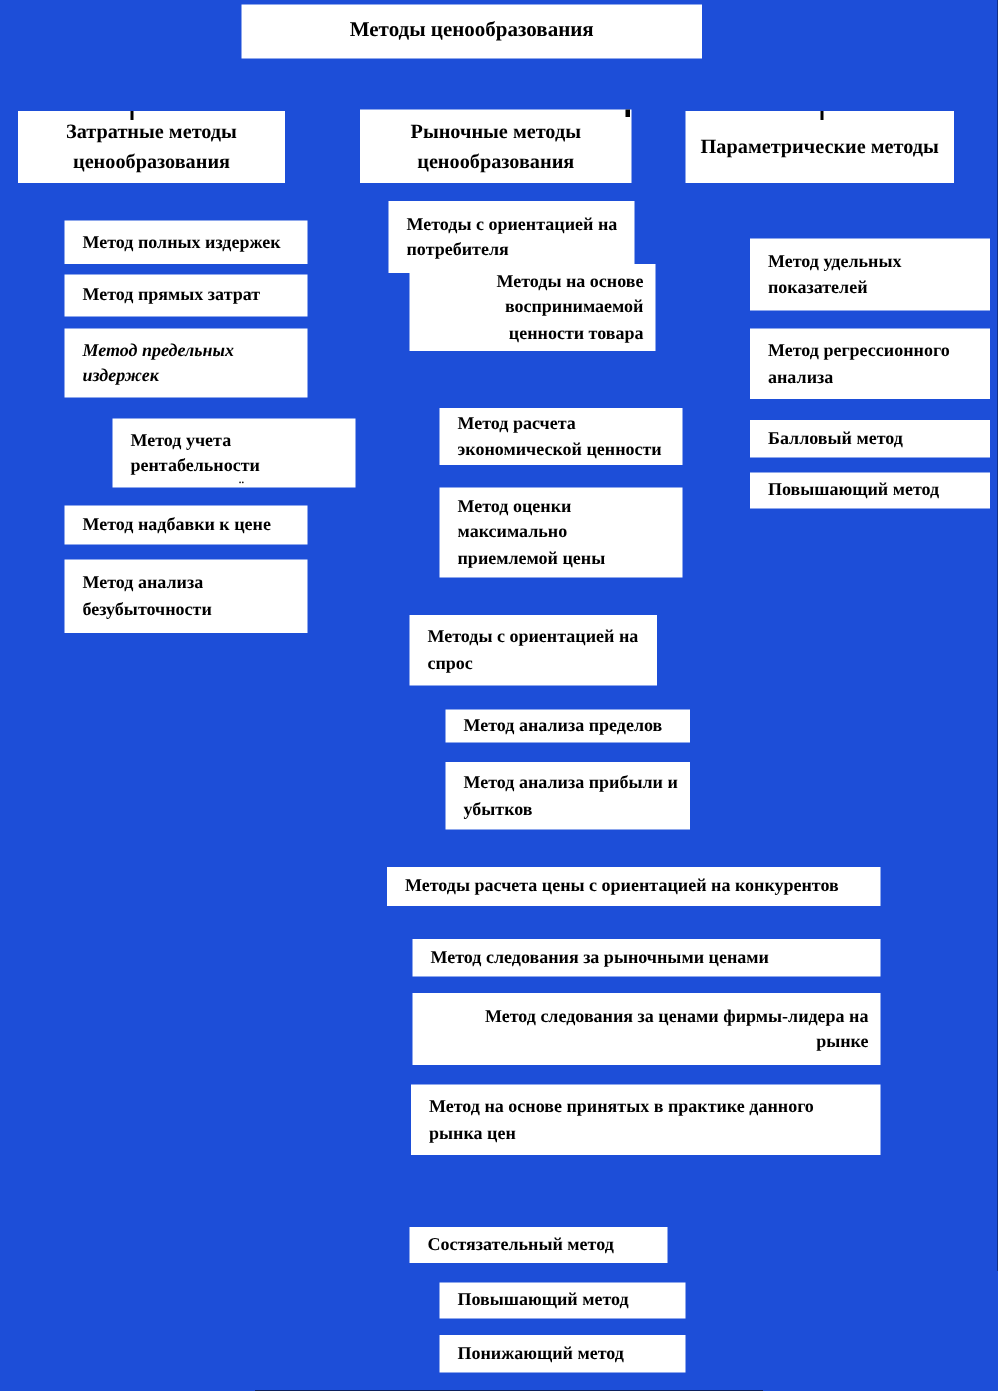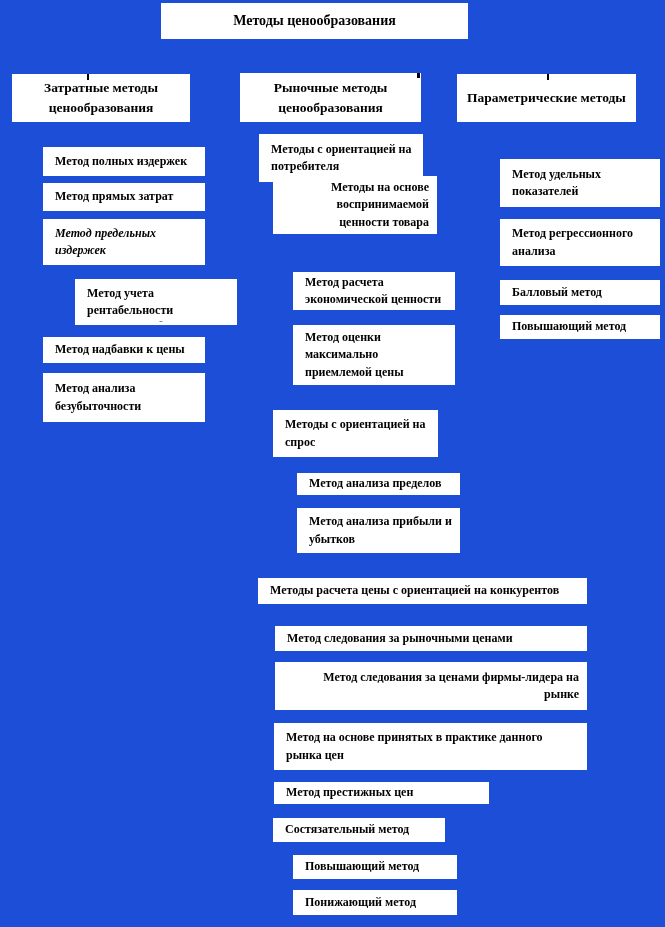--- a/index.html
+++ b/index.html
@@ -83,41 +83,40 @@
   <div id="hm" class="box center hdr">Рыночные методы ценообразования</div>
   <div id="c0" class="box left item">Метод полных издержек</div>
 
   <div id="hp" class="box center hdr">Параметрические методы</div>
   <div id="c1" class="box left item">Метод прямых затрат</div>
   <div id="c2" class="box left item">Метод предельных издержек</div>
   <div id="c3" class="box left item">
     <span>Метод учета рентабельности</span>
     <span class="note">..</span>
   </div>
-  <div id="c4" class="box left item">Метод надбавки к цены</div>
+  <div id="c4" class="box left item">Метод надбавки к цене</div>
   <div id="c5" class="box left item">Метод анализа безубыточности</div>
 
   <div id="m0" class="box left item">Методы с ориентацией на потребителя</div>
   <div id="m1" class="box left item">Методы на основе воспринимаемой ценности товара</div>
   <div id="m2" class="box left item">Метод расчета экономической ценности</div>
   <div id="m3" class="box left item">Метод оценки максимально приемлемой цены</div>
   <div id="m4" class="box left item">Методы с ориентацией на спрос</div>
   <div id="m5" class="box left item">Метод анализа пределов</div>
   <div id="m6" class="box left item">Метод анализа прибыли и убытков</div>
 
   <div id="p0" class="box left item">Метод удельных показателей</div>
   <div id="p1" class="box left item">Метод регрессионного анализа</div>
   <div id="p2" class="box left item">Балловый метод</div>
   <div id="p3" class="box left item">Повышающий метод</div>
 
   <div id="k0" class="box left item">Методы расчета цены с ориентацией на конкурентов</div>
   <div id="k1" class="box left item">Метод следования за рыночными ценами</div>
   <div id="k2" class="box left item">Метод следования за ценами фирмы-лидера на рынке</div>
   <div id="k3" class="box left item">Метод на основе принятых  в практике данного рынка цен</div>
-  <div id="k4" class="box left item">Метод престижных цен</div>
   <div id="k5" class="box left item">Состязательный метод</div>
   <div id="k6" class="box left item">Повышающий метод</div>
   <div id="k7" class="box left item">Понижающий метод</div>
 
   <div id="s1" class="stub"></div>
   <div id="s2" class="stub"></div>
   <div id="s3" class="stub"></div>
 
 </div>
 

